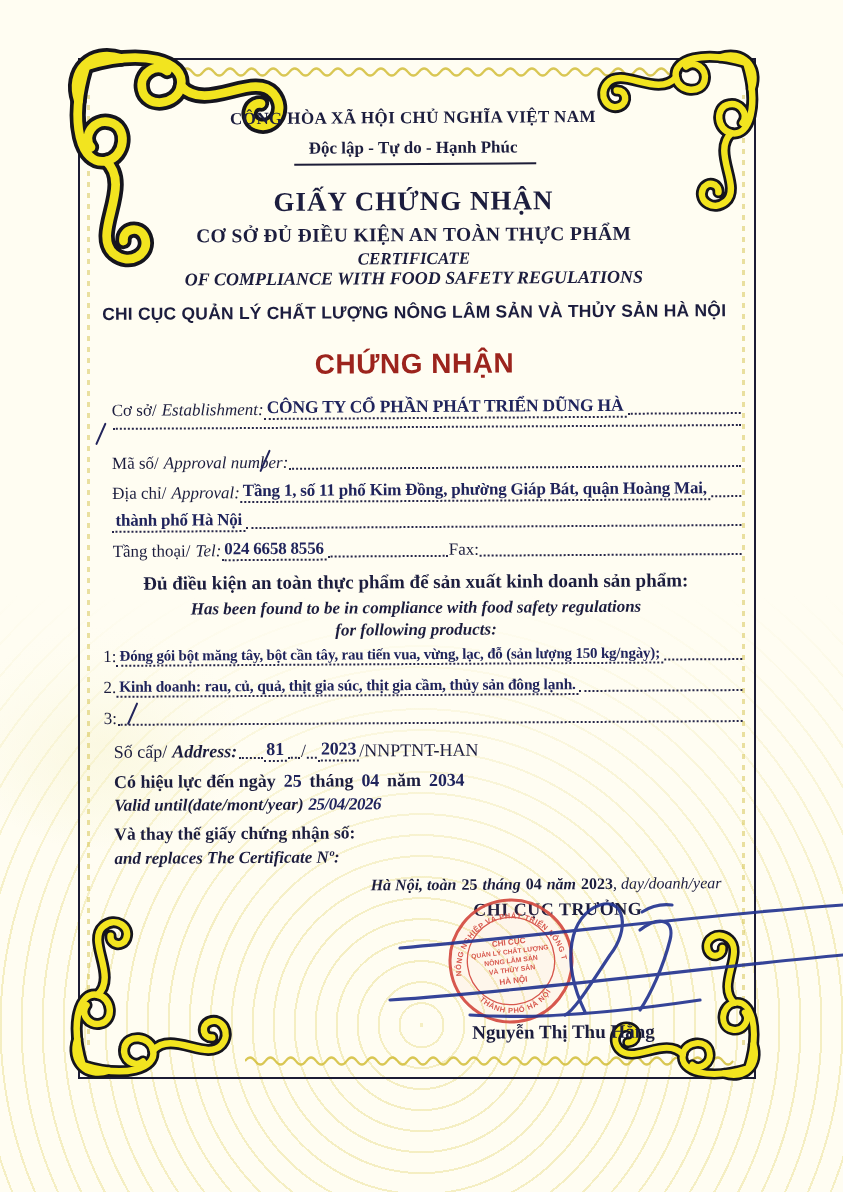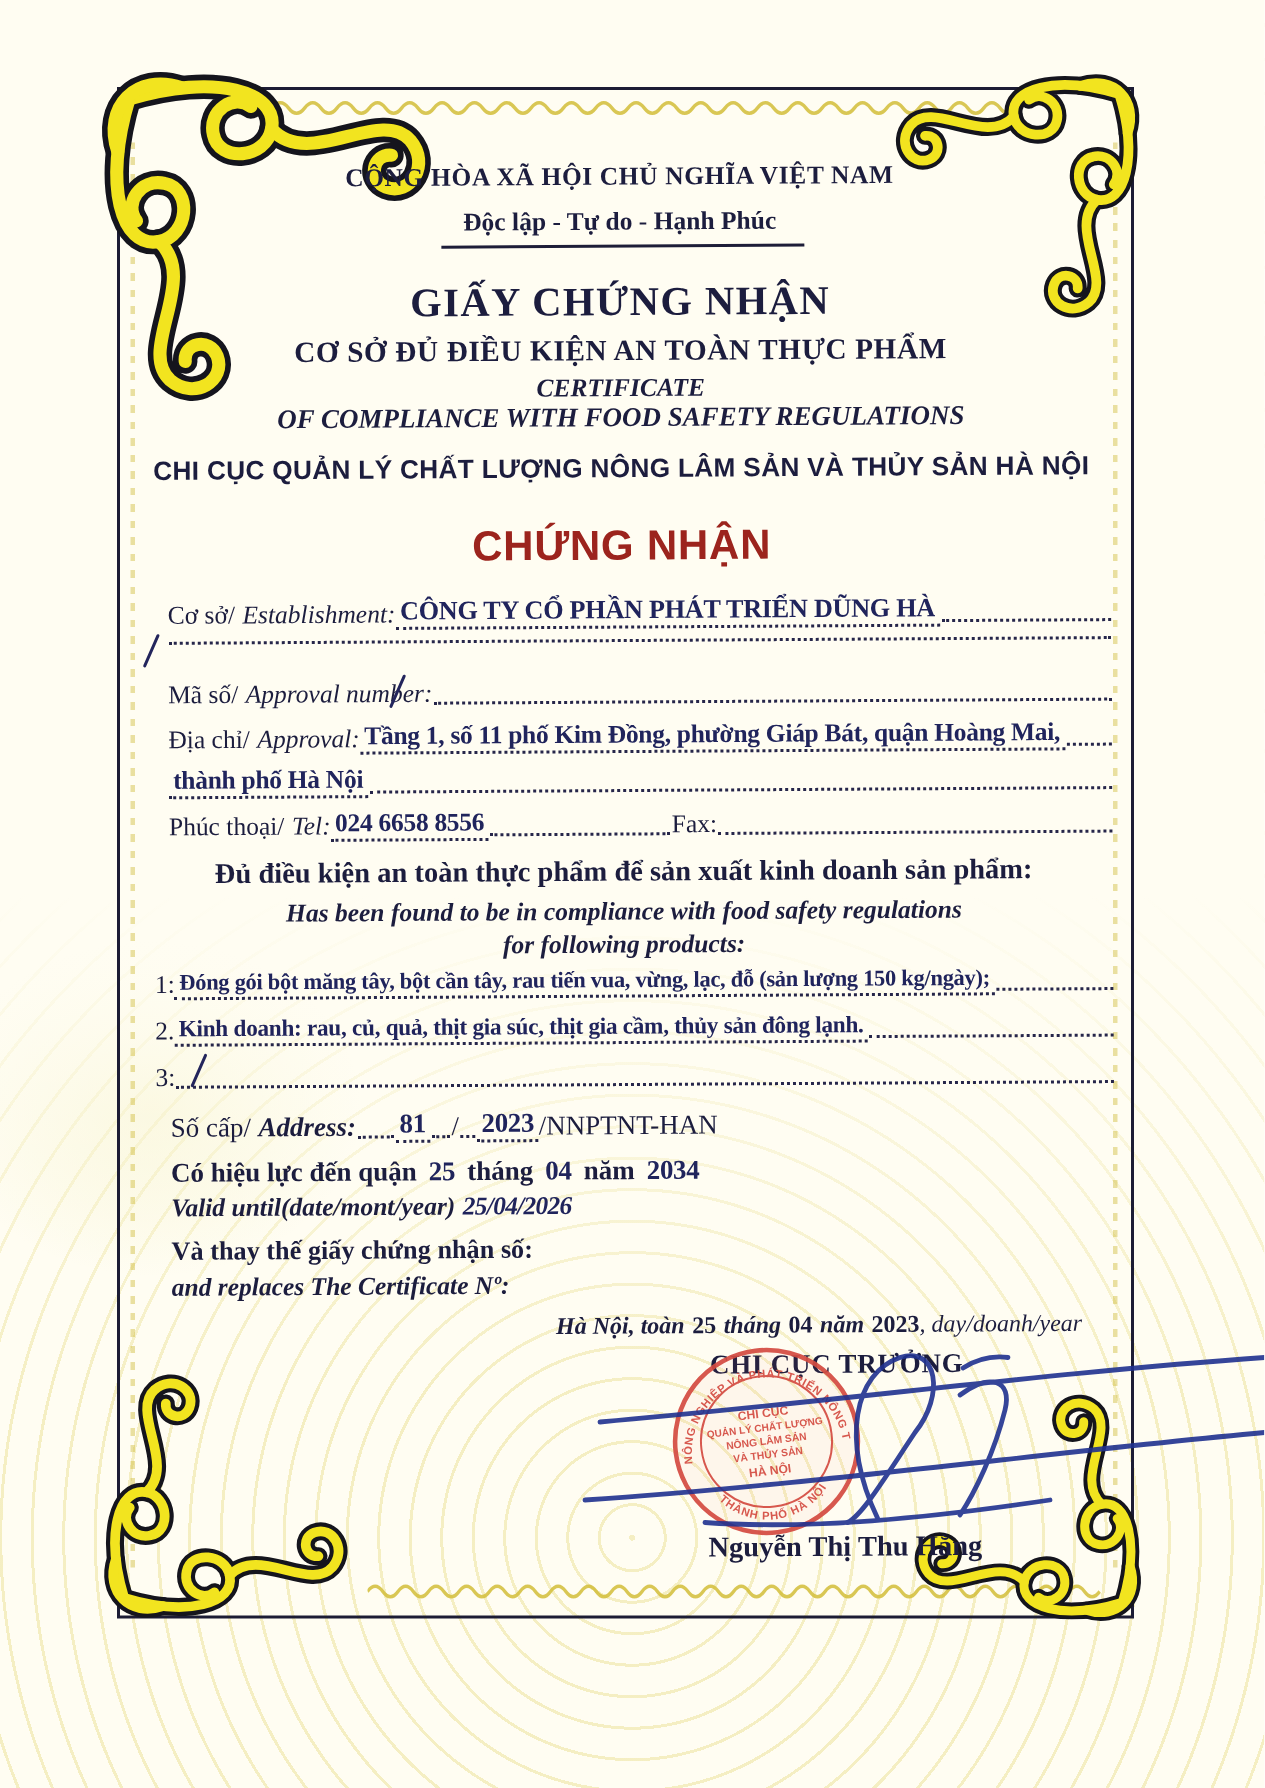--- a/index.html
+++ b/index.html
@@ -153,21 +153,21 @@
         <span class="lab i">Approval:</span>
         <span class="val">Tầng 1, số 11 phố Kim Đồng, phường Giáp Bát, quận Hoàng Mai,</span>
         <span class="dots"></span>
       </div>
       <div class="row" style="top:509px;">
         <span class="val">thành phố Hà Nội</span>
         <span class="dots"></span>
       </div>
 
       <div class="row" style="top:538px;">
-        <span class="lab">Phúc thoại/</span>
+        <span class="lab">Tầng thoại/</span>
           <span class="gap"></span>
         <span class="lab i">Tel:</span>
         <span class="val">024 6658 8556</span>
         <span class="dots" style="max-width:120px;"></span>
         <span class="lab">Fax:</span>
         <span class="dots"></span>
       </div>
 
       <div class="cline b" style="top:571px; font-size:19px;">Đủ điều kiện an toàn thực phẩm để sản xuất kinh doanh sản phẩm:</div>
       <div class="cline b i" style="top:598px; font-size:17px;">Has been found to be in compliance with food safety regulations</div>
@@ -196,21 +196,21 @@
         <span class="dotsw" style="width:24px;"></span>
         <span class="val">81</span>
         <span class="dotsw" style="width:12px;"></span>
         <span class="lab">/</span>
         <span class="dotsw" style="width:10px;"></span>
         <span class="val">2023</span>
         <span class="lab">/NNPTNT-HAN</span>
       </div>
 
       <div class="row b" style="top:770px; font-size:18px;">
-        <span>Có hiệu lực đến quận</span>
+        <span>Có hiệu lực đến ngày</span>
           <span class="gap"></span>
         <span class="val" style="border:none;">25</span>
           <span class="gap"></span>
         <span>tháng</span>
           <span class="gap"></span>
         <span class="val" style="border:none;">04</span>
           <span class="gap"></span>
         <span>năm</span>
           <span class="gap"></span>
         <span class="val" style="border:none;">2034</span>

